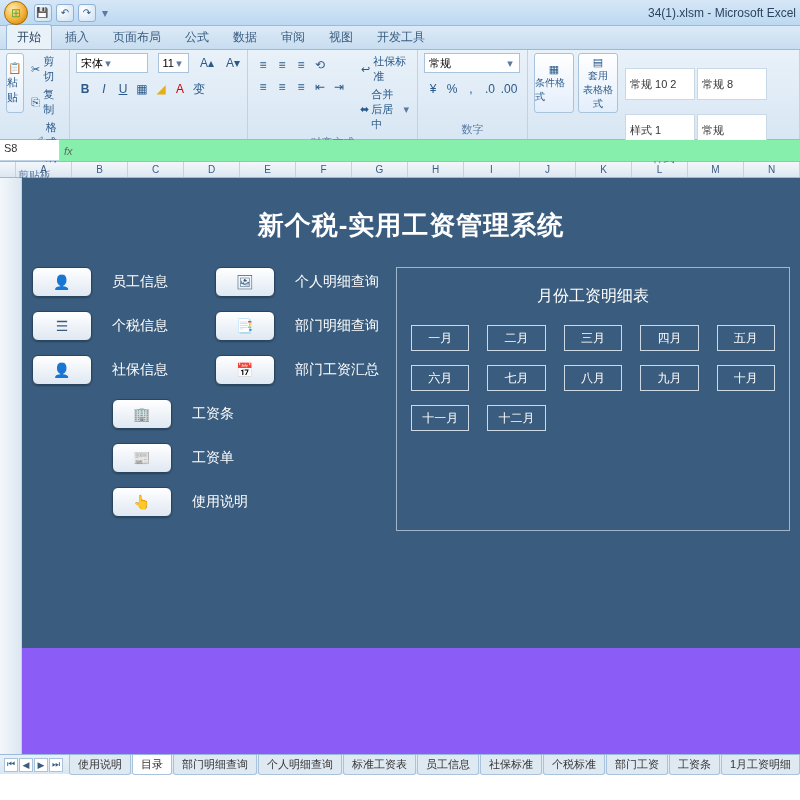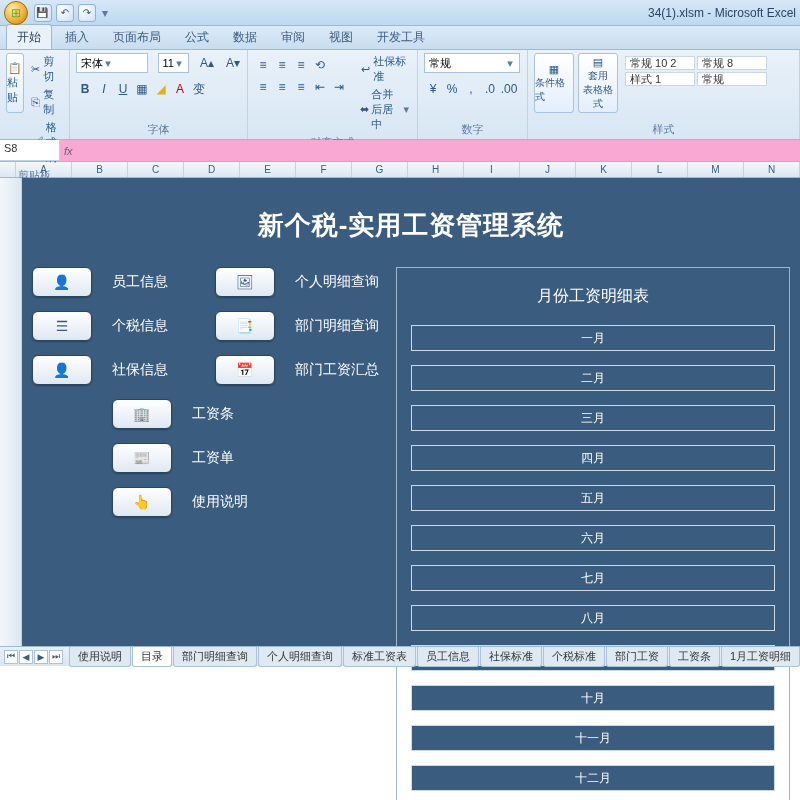--- a/index.html
+++ b/index.html
@@ -28,49 +28,49 @@
 .rmini { display:flex; align-items:center; gap:2px; font-size:11px; color:#2b5a8a; padding:1px 2px; }
 .ricon { width:14px; height:14px; display:inline-flex; align-items:center; justify-content:center; font-size:11px; }
 .font-row { display:flex; gap:10px; align-items:center; }
 .font-sel { height:20px; border:1px solid #a9c3dc; background:#fff; font-size:11px; display:flex; align-items:center; padding:0 4px; }
 .font-name { width:90px; }
 .font-size { width:32px; }
 .drop { width:10px; text-align:center; color:#5a7aa0; }
 .btnrow { display:flex; gap:1px; margin-top:3px; }
 .sq { width:18px; height:18px; border:1px solid transparent; border-radius:2px; display:flex; align-items:center; justify-content:center; font-size:12px; color:#2b5a8a; }
 .styles-pane { flex:1; display:flex; flex-wrap:wrap; align-content:flex-start; gap:2px; padding:3px; }
-.style-cell { width:70px; height:14px; border:1px solid #c9d8e6; background:#fff; font-size:11px; display:flex; align-items:center; padding:0 4px; color:#333; }
+.style-cell { width:70px; height:32px; border:1px solid #c9d8e6; background:#fff; font-size:11px; display:flex; align-items:center; padding:0 4px; color:#333;margin-top:12px; }
 
 
 .namebox-row { height:22px; display:flex; border-bottom:1px solid #9bb9d8; }
 .namebox { width:60px; border:1px solid #bcd4e8; border-top:none; border-left:none; background:#fff; font-size:11px; padding:2px 4px; color:#333; }
-.fxbar { flex:1; border-top:none; background:#f9a8d4; display:flex; align-items:center; padding:0 4px; font-size:11px; color:#666; }
+.fxbar { flex:1; border-top:none; background:#86efac; display:flex; align-items:center; padding:0 4px; font-size:11px; color:#666; }
 .fx { font-style:italic; margin-right:6px; }
 
 
 .colhdr { height:16px; display:flex; background:linear-gradient(#f3f7fb,#dce7f1); border-bottom:1px solid #9bb9d8; }
 .rowhdr-space { width:22px; border-right:1px solid #bcd4e8; }
 .ch { flex:0 0 56px; border-right:1px solid #bcd4e8; text-align:center; font-size:10px; color:#3a5d80; line-height:16px; }
 
 
-.sheet { position:relative; height:488px; background:#8b5cf6; }
+.sheet { position:relative; height:596px; background:#8b5cf6; }
 .rownums { position:absolute; left:0; top:0; width:22px; height:100%; background:linear-gradient(90deg,#f3f7fb,#dce7f1); border-right:1px solid #bcd4e8; }
 
 
 .dash { position:absolute; left:22px; top:0; right:0; height:470px; background:#3a5d7f; color:#fff; }
 .dash-title { text-align:center; font-size:26px; font-weight:bold; padding:30px 0 24px; letter-spacing:1px; }
 .dash-body { display:flex; padding:0 10px; }
 .left-col { width:360px; }
 .menu-row { display:flex; align-items:center; margin-bottom:14px; }
 .menu-btn { width:60px; height:30px; background:linear-gradient(#fff,#dfe8f2); border:1px solid #2a4560; border-radius:6px; display:flex; align-items:center; justify-content:center; color:#3a5d7f; font-size:14px; box-shadow:0 1px 2px rgba(0,0,0,.3); }
 .menu-label { margin-left:20px; font-size:14px; color:#fff; }
 .indent { margin-left:80px; }
 .months-panel { flex:1; border:1px solid #9fb6cc; padding:18px 14px 22px; margin-left:4px; margin-right:0; }
 .months-title { text-align:center; font-size:16px; margin-bottom:18px; }
-.months-grid { display:grid; grid-template-columns:repeat(1,1fr); gap:14px 18px; }
+.months-grid { display:grid; grid-template-columns:repeat(5,1fr); gap:14px 18px; }
 .month-btn { height:26px; border:1px solid #cdd9e4; display:flex; align-items:center; justify-content:center; font-size:12px; background:#3a5d7f; color:#fff; }
 
 
 .sheettabs { position:absolute; bottom:0; left:0; right:0; height:20px; background:linear-gradient(#e9f1f9,#d8e7f4); border-top:1px solid #9bb9d8; display:flex; align-items:center; padding:0 4px; font-size:11px; }
 .nav-arrows { display:flex; gap:1px; margin-right:6px; }
 .na { width:14px; height:14px; border:1px solid #a9c3dc; background:#fff; display:flex; align-items:center; justify-content:center; font-size:9px; color:#3a5d80; }
 .stab { padding:2px 8px; background:#fff; border:1px solid #a9c3dc; border-top:none; border-radius:0 0 3px 3px; margin-right:1px; color:#333; white-space:nowrap; }
 .stab.inactive { background:#dfe9f2; }
 </style>
 </head>
@@ -140,21 +140,20 @@
       <div class="btnrow">
         <div class="sq" style="font-weight:bold">B</div>
         <div class="sq" style="font-style:italic">I</div>
         <div class="sq" style="text-decoration:underline">U</div>
         <div class="sq">▦</div>
         <div class="sq" style="color:#e6b012">◢</div>
         <div class="sq" style="color:#c00">A</div>
         <div class="sq">变</div>
       </div>
     </div>
-    <div class="rgroup-label">字体</div>
   </div>
 
   <div class="rgroup" style="width:170px">
     <div class="rgroup-body">
       <div class="rstack">
         <div class="btnrow">
           <div class="sq">≡</div>
           <div class="sq">≡</div>
           <div class="sq">≡</div>
           <div class="sq">⟲</div>

